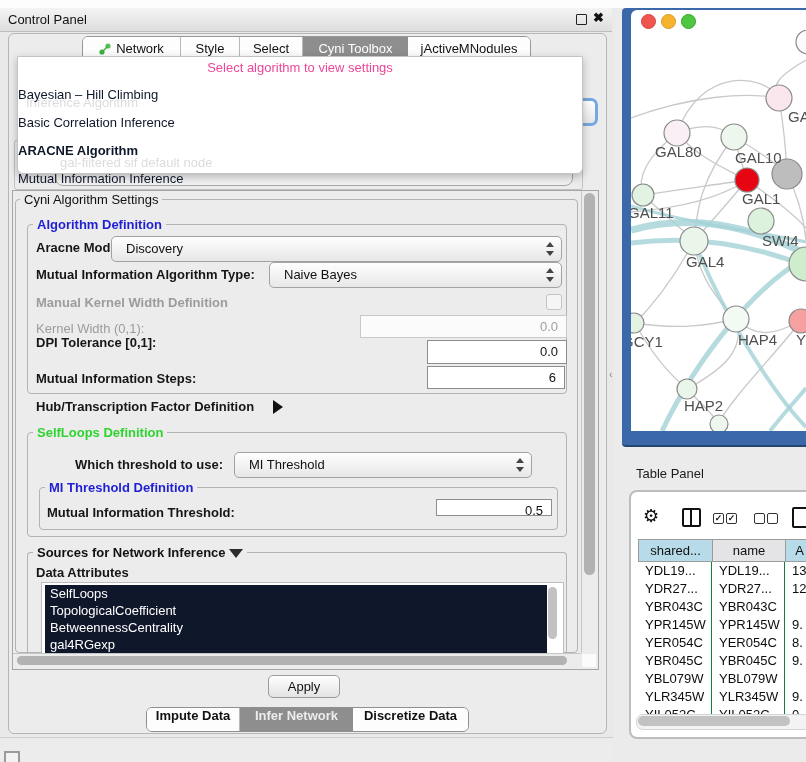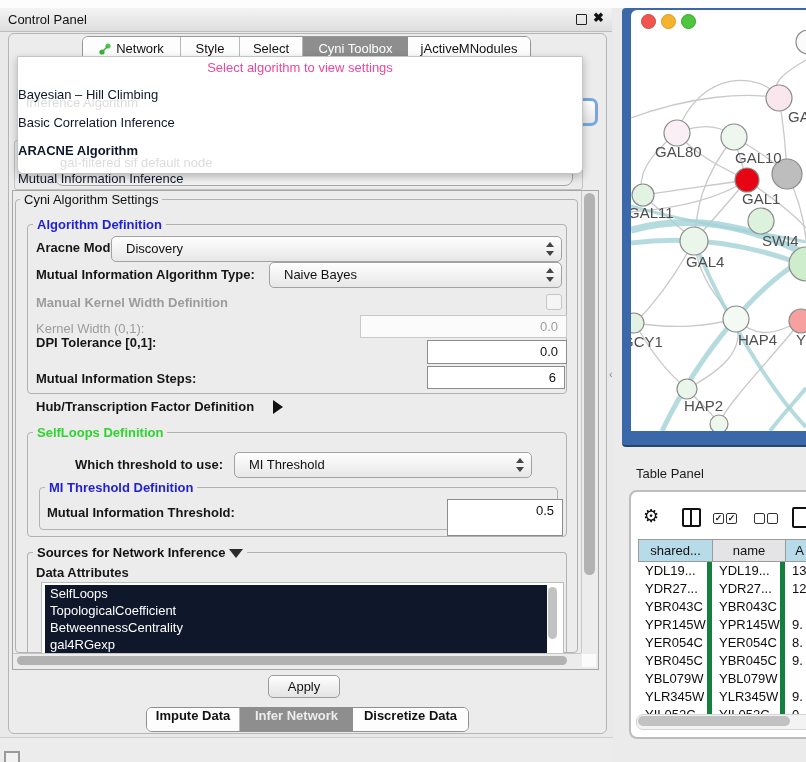--- a/index.html
+++ b/index.html
@@ -110,21 +110,21 @@
   .colsel:before{content:"";position:absolute;left:6px;top:0;width:2px;height:15px;background:#111;}
   .cb{width:9px;height:9px;border:1.5px solid #333;border-radius:2px;position:absolute;background:#fff;
       font-size:9px;line-height:9px;text-align:center;color:#111;font-weight:bold;}
   .partial-icon{left:792px;top:507px;width:18px;height:17px;border:2px solid #111;border-radius:2px;}
   .thead{left:638px;top:539px;height:23px;display:flex;border:1px solid #9b9b9b;box-sizing:border-box;}
   .th{font-size:13px;color:#111;display:flex;align-items:center;justify-content:center;
       border-right:1px solid #9b9b9b;box-sizing:border-box;}
   .tbody{left:638px;top:562px;width:174px;}
   .tr{display:flex;height:18px;line-height:18px;}
   .td{font-size:13px;color:#0d0d0d;padding-left:7px;box-sizing:border-box;overflow:hidden;
-      white-space:nowrap;border-right:5px solid #15803d;}
+      white-space:nowrap;border-right:1px solid #15803d;}
   .table-hsb{left:636px;top:714px;width:176px;height:14px;background:#f3f3f3;
              border:1px solid #d4d4d4;border-radius:7px;}
   .table-hsb-thumb{left:638px;top:716px;width:152px;height:10px;background:#c2c2c2;border-radius:5px;}
   .net-tab-icon{display:inline-block;width:12px;height:12px;position:relative;}
 </style>
 </head>
 <body>
 
 <div id="stage">
 
@@ -220,21 +220,21 @@
 
   <div class="abs lbl" style="left:75px;top:457px">Which threshold to use:</div>
   <div class="abs combo" style="left:234px;top:452px;width:296px;height:24px">
     <span class="cval">MI Threshold</span>
     <span class="stepper"></span>
   </div>
 
   <div class="abs group" style="left:39px;top:487px;width:517px;height:41px"></div>
   <div class="abs gtitle t-blue" style="left:45px;top:480px">MI Threshold Definition</div>
   <div class="abs lbl" style="left:47px;top:505px">Mutual Information Threshold:</div>
-  <div class="abs field" style="left:447px;top:499px;width:116px;height:37px">0.5</div>
+  <div class="abs field" style="left:436px;top:499px;width:116px;height:17px">0.5</div>
 
   <div class="abs" style="left:27px;top:552px;width:538px;height:104px;border:1px solid #b2b2b2;border-bottom:none;border-radius:4px 4px 0 0"></div>
   <div class="abs gtitle t-black t-bold" style="left:33px;top:545px"><span>Sources for Network Inference</span> <span class="tri-down"></span></div>
   <div class="abs lbl" style="left:36px;top:565px">Data Attributes</div>
   <div class="abs attr-list" id="attr-list">
       <div class="attr-item">SelfLoops</div>
       <div class="attr-item">TopologicalCoefficient</div>
       <div class="attr-item">BetweennessCentrality</div>
       <div class="attr-item">gal4RGexp</div>
     </div>

